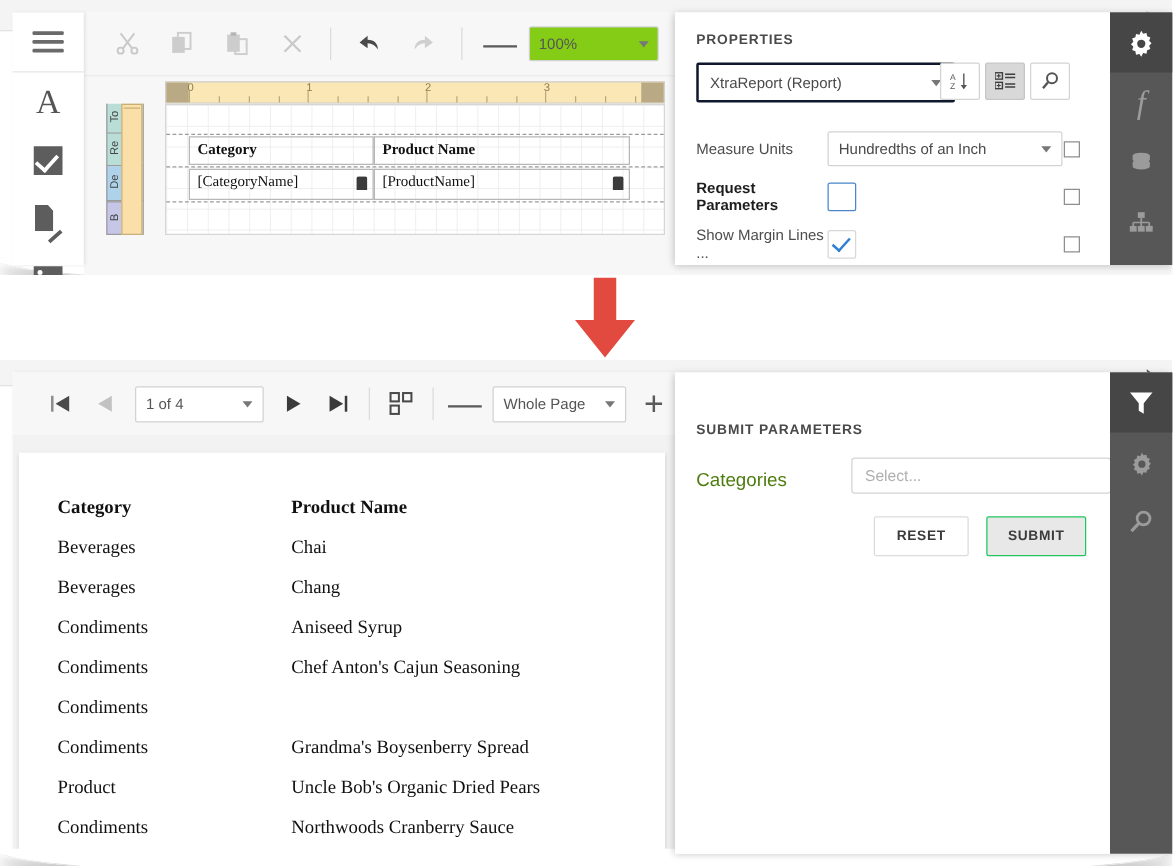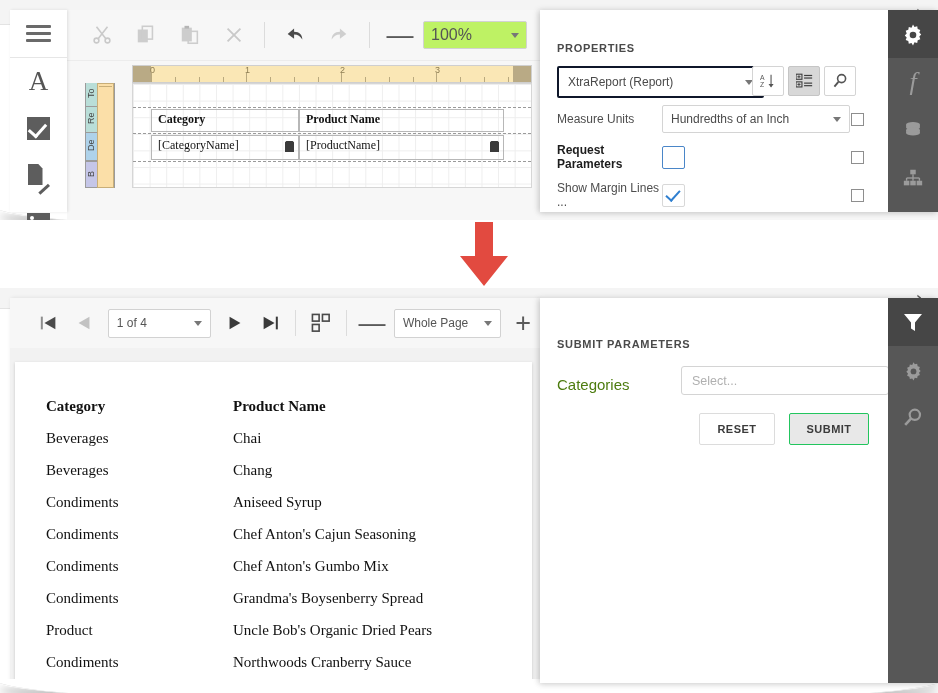--- a/index.html
+++ b/index.html
@@ -90,23 +90,23 @@
     display:flex; align-items:center; padding-left:14px; gap:2px;
     z-index:4;
   }
   .tb-btn {
     width:42px; height:40px; display:flex; align-items:center; justify-content:center;
     cursor:pointer; color:#5a5a5a;
   }
   .tb-btn.disabled { color:#c9c9c9; cursor:default; }
   .tb-sep { width:1px; height:26px; background:#dcdcdc; margin:0 7px; }
   .zoom-combo {
-    width:88px; height:26px; border:1px solid #d2d2d2; background:#bef264; border-radius:2px;
+    width:88px; height:26px; border:1px solid #d2d2d2; background:#84cc16; border-radius:2px;
     display:flex; align-items:center; justify-content:space-between; padding:0 7px;
-    font-size:16px; color:#555; cursor:pointer;
+    font-size:12px; color:#555; cursor:pointer;
   }
   .caret-dn { width:0;height:0;border-left:4px solid transparent;border-right:4px solid transparent;border-top:5px solid #777; }
   .plusminus { font-size:27px; line-height:20px; color:#5a5a5a; font-weight:300; }
 
   
   .dsgn-surface {
     position:absolute; left:67px; top:60px; right:0; bottom:0;
     background:#f7f7f7; overflow:hidden; z-index:3;
   }
   .ruler-h {
@@ -149,21 +149,21 @@
     clip-path: polygon(0 12%, 100% 12%, 100% 100%, 0 100%, 0 12%, 15% 0, 85% 0, 100% 12%);
   }
 
   
   #props-panel {
     position:absolute; left:540px; top:10px; width:398px; height:202px;
     background:#ffffff; z-index:8;
     box-shadow: -2px 0 6px rgba(0,0,0,0.13), 0 2px 6px rgba(0,0,0,0.10);
   }
   .props-head {
-    position:absolute; left:0; top:16px; right:50px; height:90px; background:#fff;
+    position:absolute; left:0; top:0; right:50px; height:90px; background:#fff;
     border-bottom:1px solid #e4e4e4;
   }
   .props-title {
     position:absolute; left:17px; top:16px; font-size:11px; letter-spacing:.7px;
     color:#4a4a4a; font-weight:bold;
   }
   .obj-select {
     position:absolute; left:17px; top:40px; width:185px; height:28px;
     border:2px solid #0f172a; border-radius:2px; background:#fff;
     display:flex; align-items:center; justify-content:space-between; padding:0 9px;
@@ -625,21 +625,20 @@
               <div class="doc-row">
                 <div class="doc-c1">Condiments</div>
                 <div class="doc-c2">Aniseed Syrup</div>
               </div>
               <div class="doc-row">
                 <div class="doc-c1">Condiments</div>
                 <div class="doc-c2">Chef Anton's Cajun Seasoning</div>
               </div>
               <div class="doc-row">
                 <div class="doc-c1">Condiments</div>
-                <div class="doc-c2">Chef Anton's Gumbo Mix</div>
               </div>
               <div class="doc-row">
                 <div class="doc-c1">Condiments</div>
                 <div class="doc-c2">Grandma's Boysenberry Spread</div>
               </div>
               <div class="doc-row">
                 <div class="doc-c1">Product</div>
                 <div class="doc-c2">Uncle Bob's Organic Dried Pears</div>
               </div>
               <div class="doc-row">

